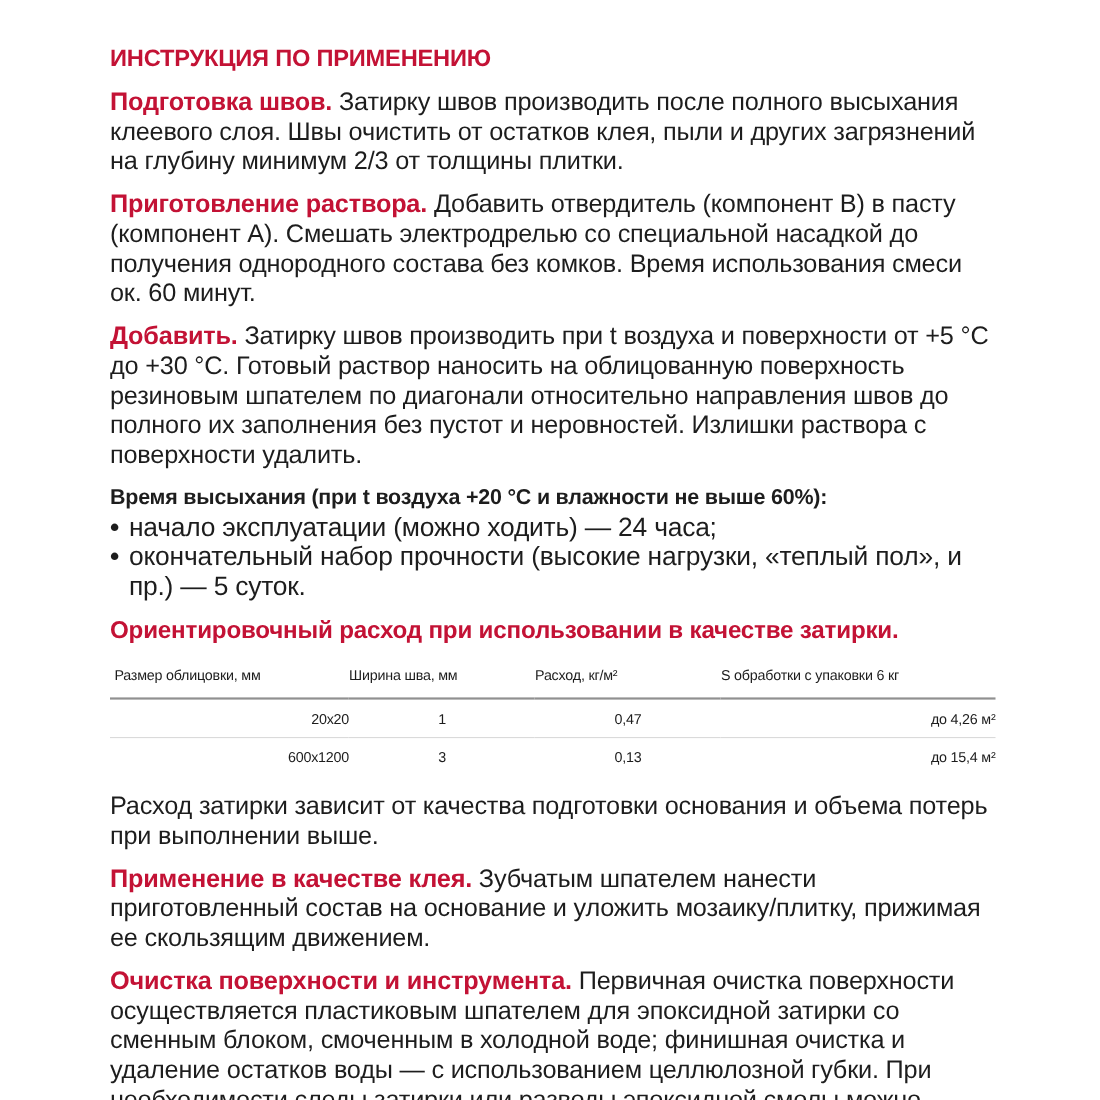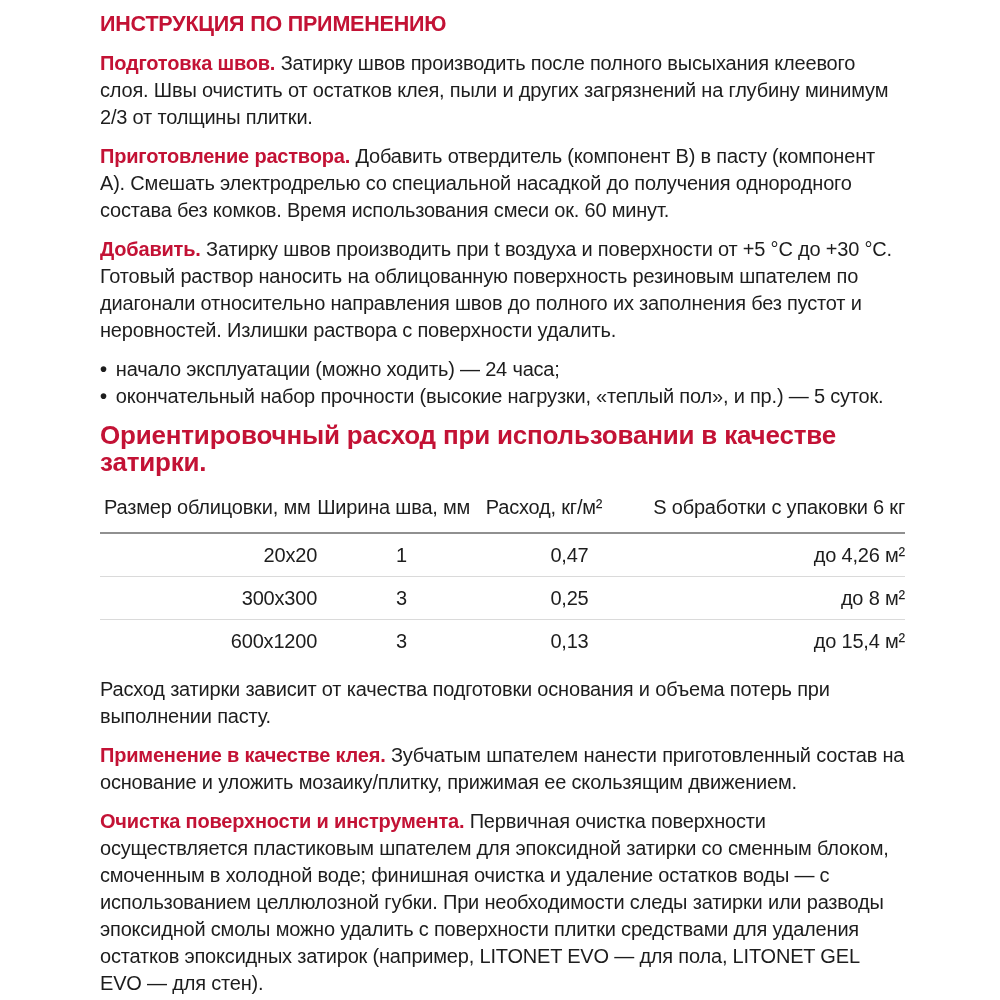--- a/index.html
+++ b/index.html
@@ -5,67 +5,67 @@
     * { margin: 0; padding: 0; box-sizing: border-box; }
     html, body { width: 1000px; height: 1000px; background: #ffffff; }
     body {
       font-family: "Liberation Sans", "DejaVu Sans", sans-serif;
       color: #1d1d1d;
       letter-spacing: -0.012em;
     }
     .page {
       width: 1000px;
       height: 1000px;
-      padding: 12px 95px 20px 100px;
+      padding: 41px 95px 20px 100px;
       overflow: hidden;
     }
     .doc-title {
       color: var(--accent, #c31235);
       font-weight: 700;
       font-size: 21.5px;
       margin-bottom: 13px;
     }
     .para {
-      font-size: 20px;
+      font-size: 23px;
       line-height: 27px;
       margin-bottom: 12px;
       margin-top: 12px;
     }
     .lead {
       color: var(--accent, #c31235);
       font-weight: 700;
     }
     .bold-heading {
       font-weight: 700;
       font-size: 19.5px;
       line-height: 27px;
     }
     .bullets { margin-bottom: 12px; }
     .bullet {
-      font-size: 20px;
+      font-size: 24px;
       line-height: 27px;
       display: flex;
     }
     .bullet::before {
       content: "\2022";
       margin-right: 9px;
       font-weight: 700;
     }
     .red-heading {
       color: var(--accent, #c31235);
       font-weight: 700;
-      font-size: 26px;
+      font-size: 22px;
       line-height: 27px;
       margin-bottom: 8px;
     }
     table.consumption {
       width: 100%;
       border-collapse: collapse;
       margin: 12px 0 14px 0;
-      font-size: 20px;
+      font-size: 13px;
     }
     table.consumption th {
       text-align: left;
       font-weight: 400;
       white-space: nowrap;
       padding: 8px 0 13px 0;
       border-bottom: 2px solid #909090;
     }
     table.consumption th:first-child { padding-left: 4px; }
     table.consumption td {
@@ -87,20 +87,21 @@
 <div class="page">
 
   <h1 class="doc-title">ИНСТРУКЦИЯ ПО ПРИМЕНЕНИЮ</h1>
 
   <p class="para"><span class="lead">Подготовка швов.</span> <span>Затирку швов производить после полного высыхания клеевого слоя. Швы очистить от остатков клея, пыли и других загрязнений на глубину минимум 2/3 от толщины плитки.</span></p>
 
   <p class="para"><span class="lead">Приготовление раствора.</span> <span>Добавить отвердитель (компонент В) в пасту (компонент А). Смешать электродрелью со специальной насадкой до получения однородного состава без комков. Время использования смеси ок. 60 минут.</span></p>
 
   <p class="para"><span class="lead">Добавить.</span> <span>Затирку швов производить при t воздуха и поверхности от +5 °C до +30 °C. Готовый раствор наносить на облицованную поверхность резиновым шпателем по диагонали относительно направления швов до полного их заполнения без пустот и неровностей. Излишки раствора с поверхности удалить.</span></p>
 
+  <div class="bold-heading">Время высыхания (при t воздуха +20 °C и влажности не выше 60%):</div>
   <div class="bullets">
     <div class="bullet">
         <span>начало эксплуатации (можно ходить) — 24 часа;</span>
       </div>
     <div class="bullet">
         <span>окончательный набор прочности (высокие нагрузки, «теплый пол», и пр.) — 5 суток.</span>
       </div>
   </div>
 
   <div class="red-heading">Ориентировочный расход при использовании в качестве затирки.</div>
@@ -115,33 +116,27 @@
       </tr>
     </thead>
     <tbody>
       <tr>
         <td class="c1">20x20</td>
         <td class="c2">1</td>
         <td class="c3">0,47</td>
         <td class="c4">до 4,26 м²</td>
       </tr>
       <tr>
-        <td class="c1">300x300</td>
-        <td class="c2">3</td>
-        <td class="c3">0,25</td>
-        <td class="c4">до 8 м²</td>
-      </tr>
-      <tr>
         <td class="c1">600x1200</td>
         <td class="c2">3</td>
         <td class="c3">0,13</td>
         <td class="c4">до 15,4 м²</td>
       </tr>
     </tbody>
   </table>
 
-  <p class="para">Расход затирки зависит от качества подготовки основания и объема потерь при выполнении пасту.</p>
+  <p class="para">Расход затирки зависит от качества подготовки основания и объема потерь при выполнении выше.</p>
 
   <p class="para"><span class="lead">Применение в качестве клея.</span> <span>Зубчатым шпателем нанести приготовленный состав на основание и уложить мозаику/плитку, прижимая ее скользящим движением.</span></p>
 
   <p class="para"><span class="lead">Очистка поверхности и инструмента.</span> <span>Первичная очистка поверхности осуществляется пластиковым шпателем для эпоксидной затирки со сменным блоком, смоченным в холодной воде; финишная очистка и удаление остатков воды — с использованием целлюлозной губки. При необходимости следы затирки или разводы эпоксидной смолы можно удалить с поверхности плитки средствами для удаления остатков эпоксидных затирок (например, LITONET EVO — для пола, LITONET GEL EVO — для стен).</span></p>
 
 </div>
 
 </body></html>

